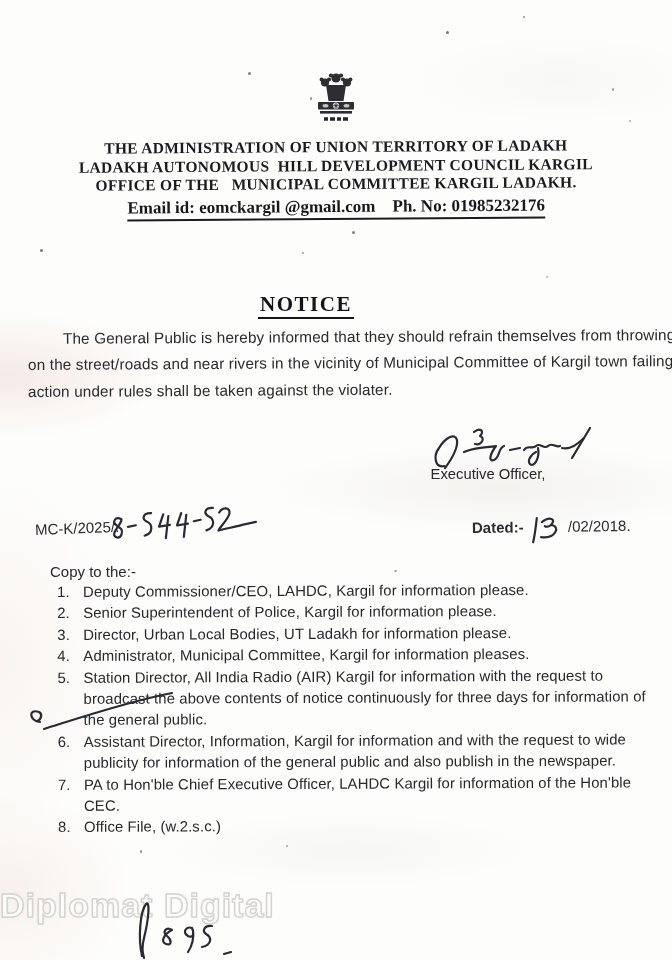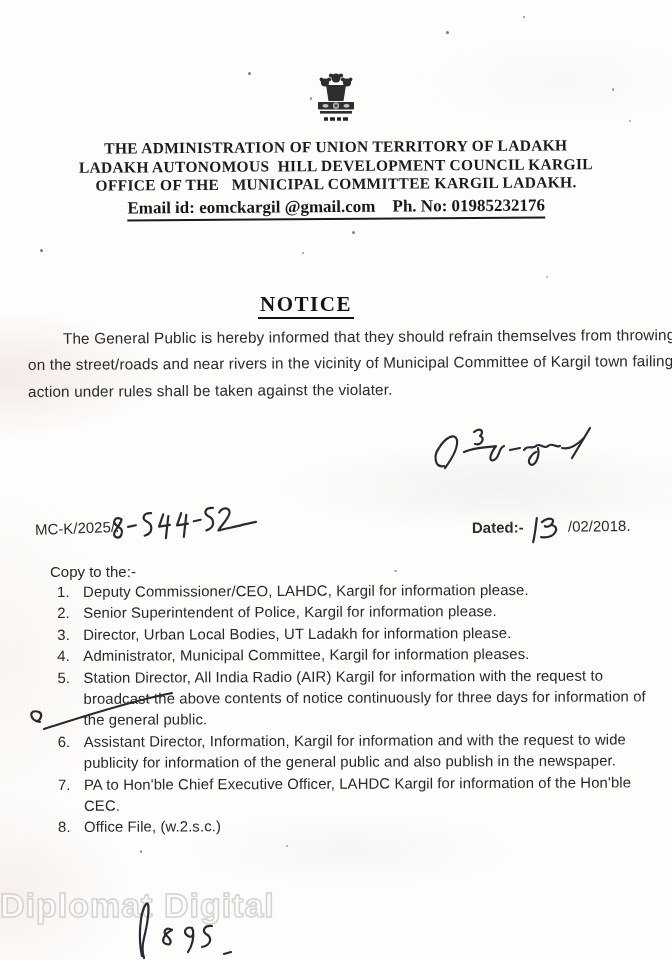--- a/index.html
+++ b/index.html
@@ -111,20 +111,21 @@
   <svg class="abs ink-svg" style="left:428px;top:422px;" width="176" height="54" viewBox="0 0 176 54" aria-label="handwritten signature">
     <path d="M16,44 C7,46 5,34 11,26 C17,16 27,10 29,18 C30,26 23,38 17,46"></path>
     <path d="M46,10 C52,5 57,9 52,14 C58,16 53,24 47,22"></path>
     <path d="M36,30 C50,24 60,26 68,24 C62,32 60,40 66,38 C72,36 70,26 76,24"></path>
     <path d="M82,28 L92,26"></path>
     <path d="M96,28 C100,22 104,28 108,24 C112,20 116,28 120,24 C124,20 128,26 132,24"></path>
     <path d="M110,26 C112,36 106,46 102,42 C99,39 103,32 108,30"></path>
     <path d="M134,26 C142,28 150,22 156,16"></path>
     <path d="M144,36 L162,6"></path>
   </svg>
+  <div class="abs sig-line" style="left:388px;top:466px;width:200px;">Executive Officer,</div>
 
   <div class="abs refpre" style="left:35px;top:521px;">MC-K/2025/.</div>
   <svg class="abs ink-svg" style="left:108px;top:505px;transform:rotate(-4deg);" width="150" height="40" viewBox="0 0 150 40" aria-label="8-544-52">
     <path d="M14,10 C8,6 4,12 9,16 C13,19 15,21 13,25 C11,30 4,28 6,23 C8,18 14,14 14,10"></path>
     <path d="M20,18 L28,17"></path>
     <path d="M44,6 C36,5 34,11 39,14 C45,17 45,26 36,28"></path>
     <path d="M56,8 L51,20 L62,19 M61,10 L57,32"></path>
     <path d="M74,8 L69,20 L80,19 M79,10 L75,32"></path>
     <path d="M86,17 L93,16"></path>
     <path d="M106,5 C98,4 96,10 101,13 C107,16 107,25 98,27"></path>

